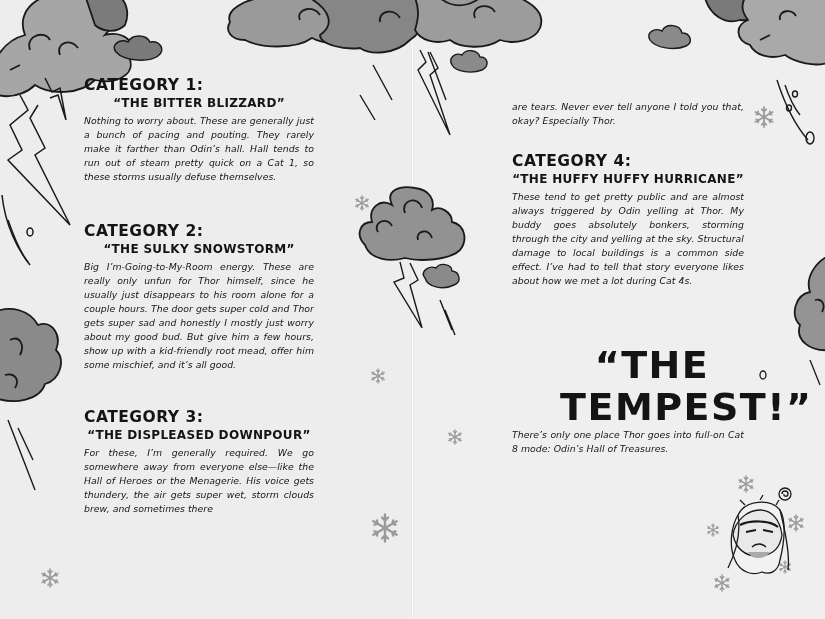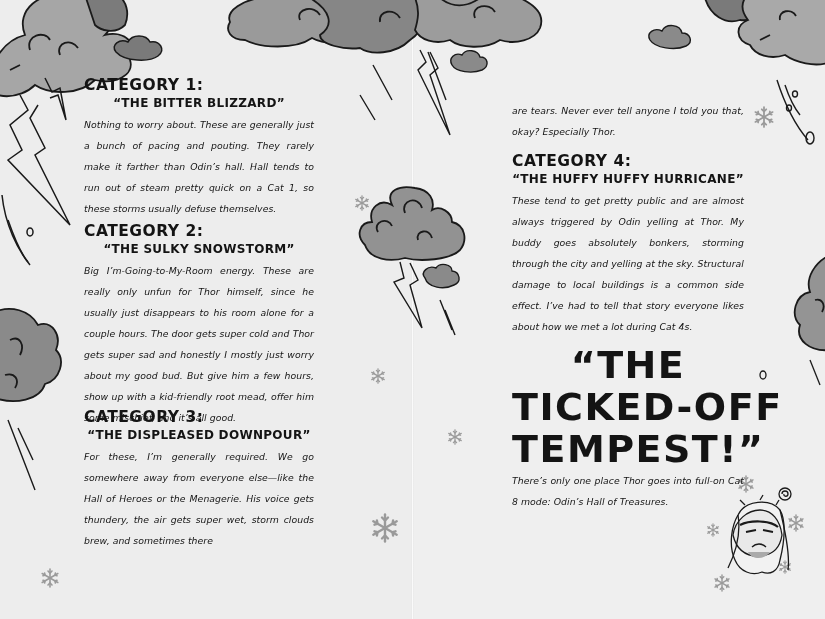--- a/index.html
+++ b/index.html
@@ -30,30 +30,30 @@
   .cat-name {
     text-align: center; font-weight: bold;
     font-family: "DejaVu Sans", sans-serif;
     font-size: 12px; letter-spacing: 0.3px; line-height: 18px;
     text-transform: uppercase;
     white-space: nowrap;
   }
   .body-text {
     font-family: "DejaVu Sans", sans-serif;
     font-style: oblique;
-    font-size: 9.3px; line-height: 21px;
+    font-size: 9.3px; line-height: 14px;
     text-align: justify; text-align-last: left;
     margin-top: 2px;
     letter-spacing: 0.05px;
   }
   .big-title {
     text-align: center; font-weight: bold;
     font-family: "DejaVu Sans", sans-serif;
     font-size: 38px; line-height: 42px; letter-spacing: 1.5px;
-    text-transform: uppercase; white-space: nowrap;
+    text-transform: uppercase; white-space: nowrap; margin-left: 48px;
   }
 </style>
 </head>
 <body>
 
 <div class="page page-left"></div>
 <div class="page page-right"></div>
 <div class="gutter"></div>
 
 <svg class="art" viewBox="0 0 825 619" xmlns="http://www.w3.org/2000/svg">
@@ -216,16 +216,15 @@
 </div>
 
 <div class="section" style="left:512px; top:152px; width:232px;">
   <div class="cat-label">Category 4:</div>
   <div class="cat-name">“The Huffy Huffy Hurricane”</div>
   <div class="body-text">These tend to get pretty public and are almost always triggered by Odin yelling at Thor. My buddy goes absolutely bonkers, storming through the city and yelling at the sky. Structural damage to local buildings is a common side effect. I’ve had to tell that story everyone likes about how we met a lot during Cat 4s.</div>
 </div>
 
 <div class="section" style="left:512px; top:336px; width:232px;">
   <div class="big-title" style="margin-top:8px;">“The</div>
-  <div class="big-title">Ticked-Off</div>
   <div class="big-title">Tempest!”</div>
   <div class="body-text" style="margin-top:0;">There’s only one place Thor goes into full-on Cat 8 mode: Odin’s Hall of Treasures.</div>
 </div>
 
 </body></html>

